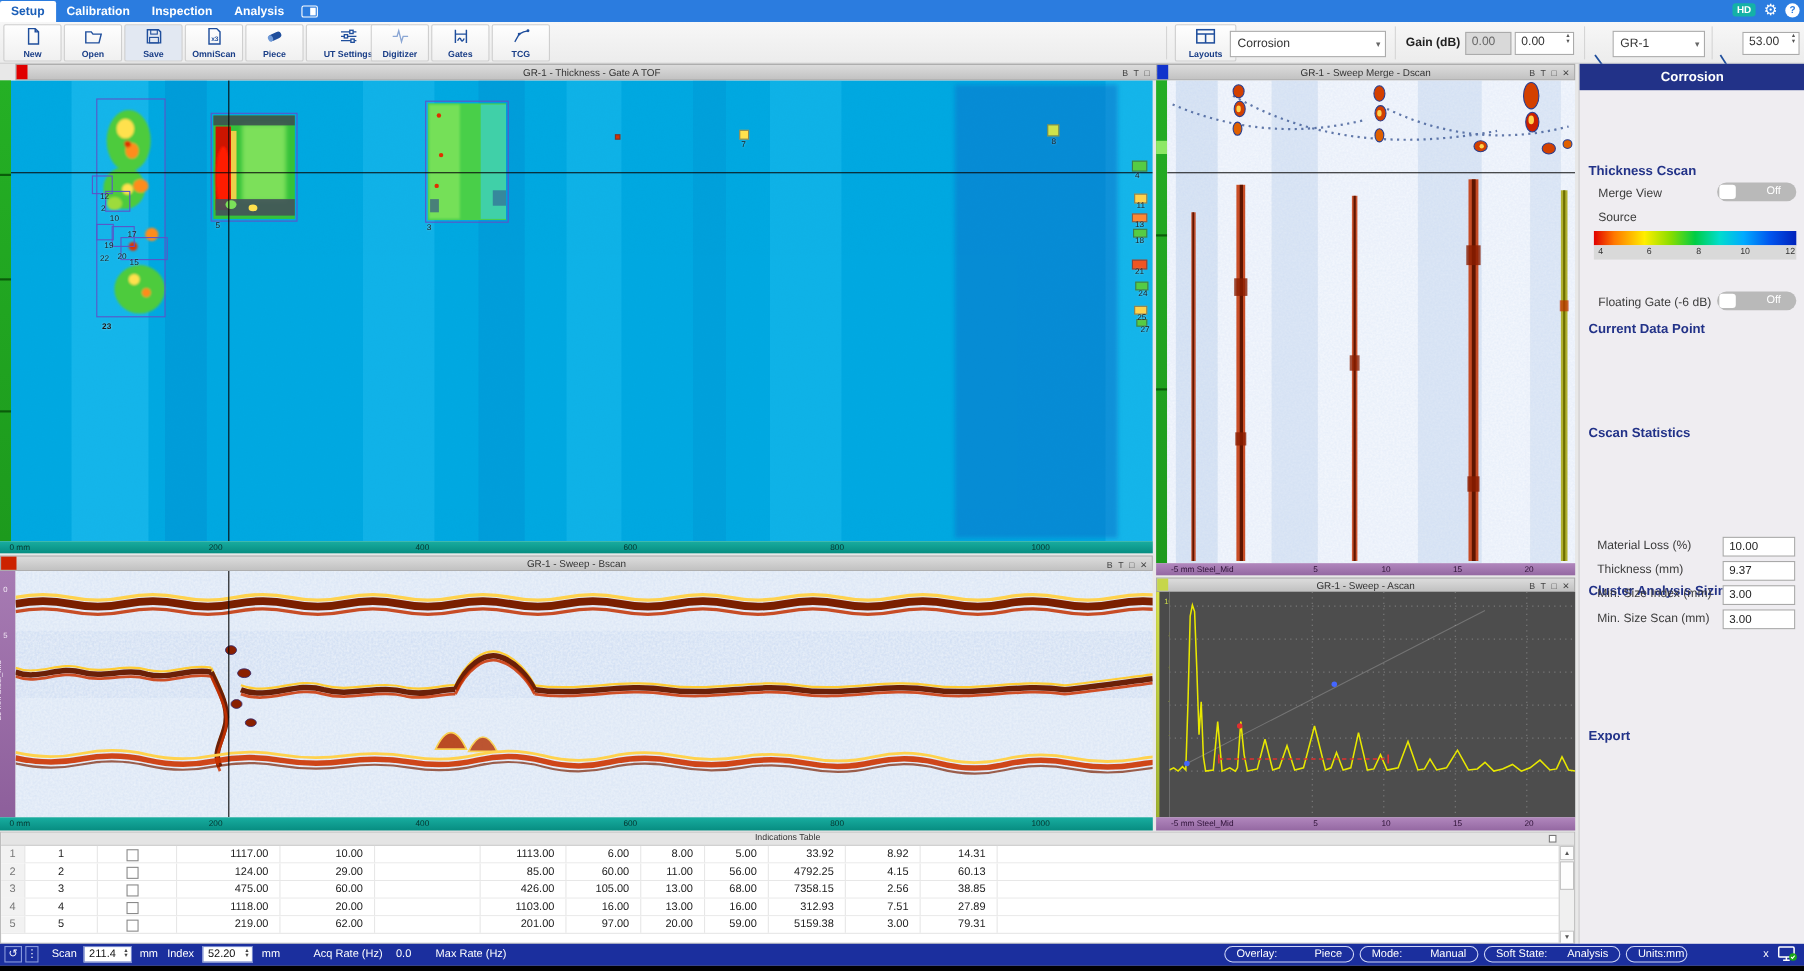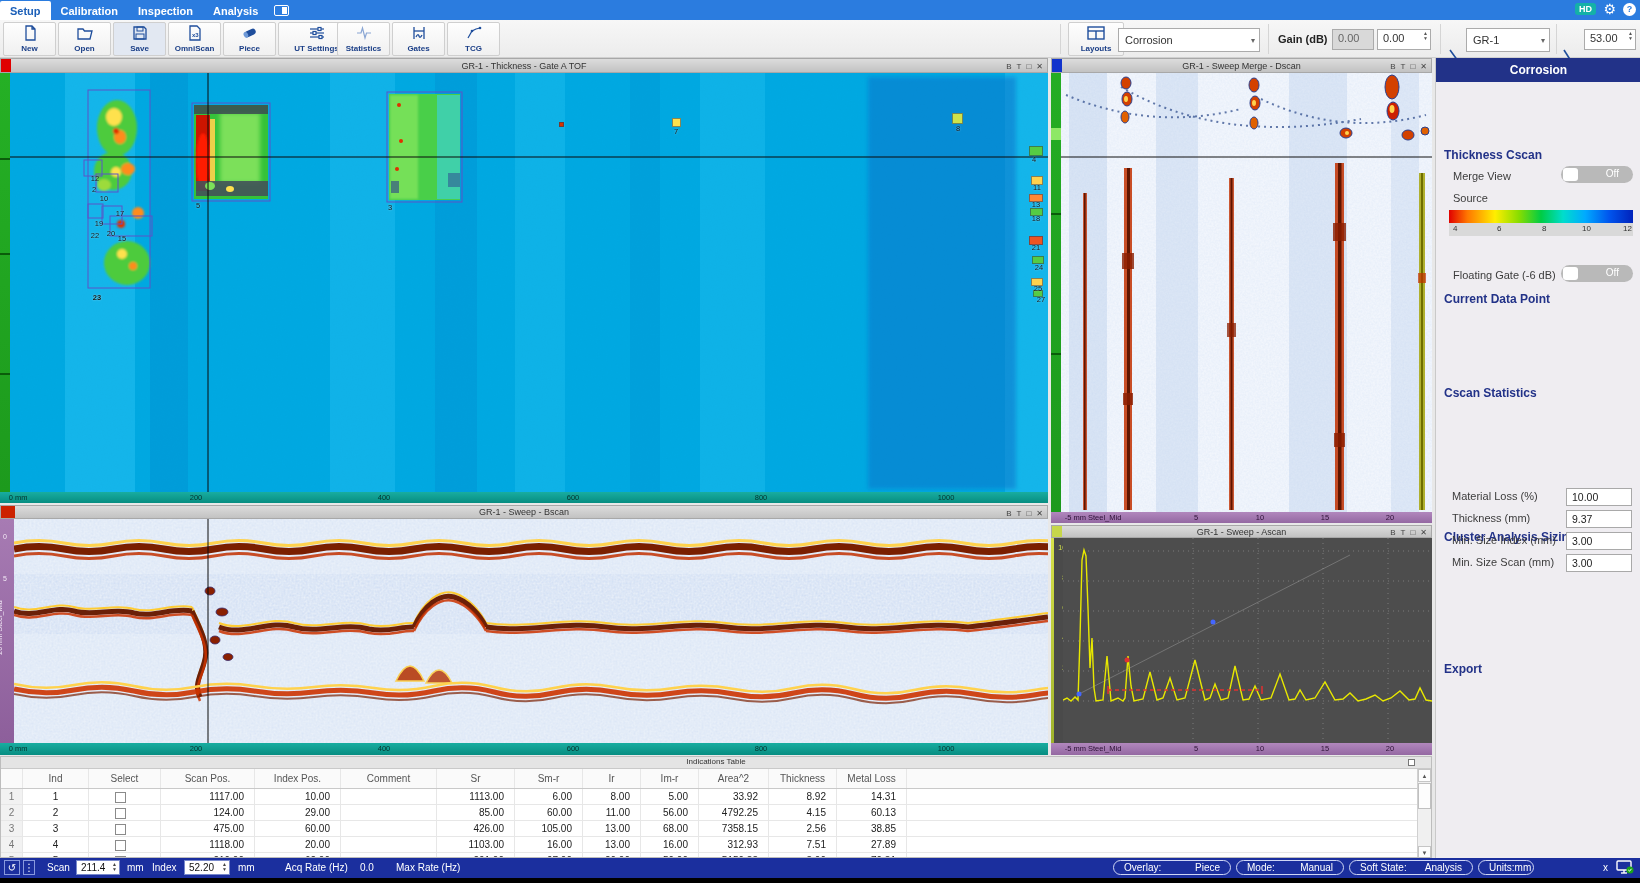--- a/index.html
+++ b/index.html
@@ -141,21 +141,21 @@
             <rect x="9" y="2.5" width="3" height="3" fill="#fff"></rect>
             <rect x="4" y="6.5" width="3" height="3" fill="#fff"></rect>
             <rect x="10" y="10.5" width="3" height="3" fill="#fff"></rect>
           </g>
         </svg>
       <span class="tb-label">UT Settings</span></div>
     <div class="tb-btn" style="left:337px">
       <svg width="16" height="16" viewBox="0 0 16 16">
           <path d="M1 8h4l1.5-5 2.5 10 1.5-5H15" fill="none" stroke="#8aa6d4" stroke-width="1.2"></path>
         </svg>
-      <span class="tb-label">Statistics</span></div>
+      <span class="tb-label">Digitizer</span></div>
     <div class="tb-btn" style="left:392px">
       <svg width="16" height="16" viewBox="0 0 16 16">
           <g stroke="#1f4e9c" stroke-width="1.3" fill="none">
             <line x1="3" y1="2" x2="3" y2="14"></line>
             <line x1="13" y1="2" x2="13" y2="14"></line>
             <line x1="3" y1="6" x2="13" y2="6"></line>
             <path d="M5 12q2-4 3-1t3-1"></path>
           </g>
         </svg>
       <span class="tb-label">Gates</span></div>
@@ -199,21 +199,21 @@
 
     <div class="tb-sep" style="left:1556px"></div>
     <svg class="abs" style="left:1561px;top:28px" width="16" height="16" viewBox="0 0 16 16">
         <path d="M3 2l7 11" stroke="#1f4e9c" stroke-width="1.6"></path>
         <path d="M10 13l4 1" stroke="#1f4e9c" stroke-width="1" stroke-dasharray="2,1.5"></path>
       </svg>
     <div class="spinbox" style="left:1584px;top:9px;width:52px;height:21px"><span>53.00</span>
       <span class="spin-arrows">▲<br>▼</span></div>
   </div>
 
-  <div class="vtitle" style="left:0;top:58px;width:1048px;height:15px;line-height:14px">
+  <div class="vtitle" style="left:14px;top:58px;width:1048px;height:15px;line-height:14px">
     <span class="cap" style="background:#e00000"></span>
     <span>GR-1 - Thickness - Gate A TOF</span>
     <span class="wbtns">
         <span>B</span>
         <span>T</span>
         <span>□</span>
         <span>✕</span>
       </span>
   </div>
   <div class="abs ruler-left" style="left:0;top:73px;width:10px;height:419px;background:linear-gradient(#25b025,#1d9a1d)">
@@ -608,36 +608,20 @@
     <div id="cluster-fields"></div>
 
     <div class="rp-h2" style="top: 604px;">Export</div>
 
   </div>
 
   <div class="abs itable">
     <div class="it-title">Indications Table</div>
     <div class="it-float"></div>
     <div class="it-grid" id="it-grid">
-        <div class="it-row hdr">
-          <div class="it-cell" style="width: 22px;"></div>
-          <div class="it-cell" style="width: 66px;">Ind</div>
-          <div class="it-cell" style="width: 72px;">Select</div>
-          <div class="it-cell" style="width: 94px;">Scan Pos.</div>
-          <div class="it-cell" style="width: 86px;">Index Pos.</div>
-          <div class="it-cell" style="width: 96px;">Comment</div>
-          <div class="it-cell" style="width: 78px;">Sr</div>
-          <div class="it-cell" style="width: 68px;">Sm-r</div>
-          <div class="it-cell" style="width: 58px;">Ir</div>
-          <div class="it-cell" style="width: 58px;">Im-r</div>
-          <div class="it-cell" style="width: 70px;">Area^2</div>
-          <div class="it-cell" style="width: 68px;">Thickness</div>
-          <div class="it-cell" style="width: 70px;">Metal Loss</div>
-          <div class="it-cell" style="flex: 1 1 0%;"></div>
-        </div>
         <div class="it-row">
           <div class="it-cell rn" style="width: 22px;">1</div>
           <div class="it-cell ctr" style="width: 66px;">1</div>
           <div class="it-cell" style="width: 72px;">
             <div class="cbx"></div>
           </div>
           <div class="it-cell" style="width: 94px;">1117.00</div>
           <div class="it-cell" style="width: 86px;">10.00</div>
           <div class="it-cell" style="width: 96px;"></div>
           <div class="it-cell" style="width: 78px;">1113.00</div>

